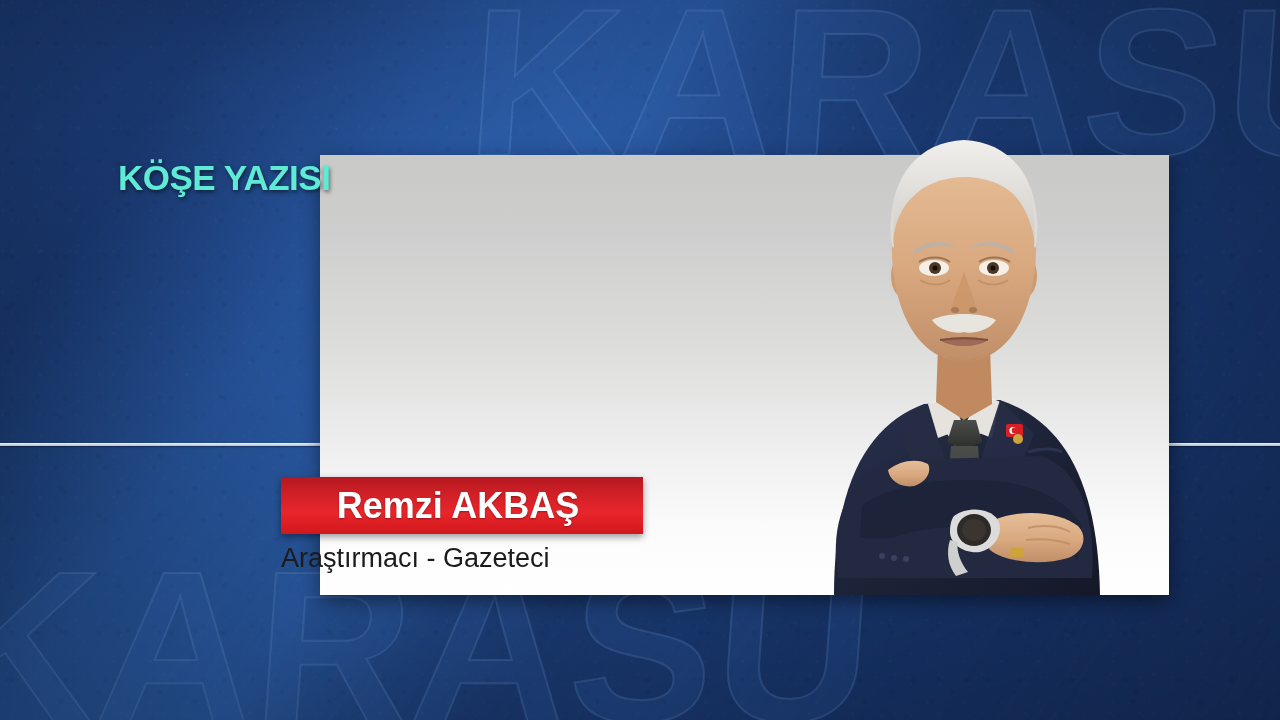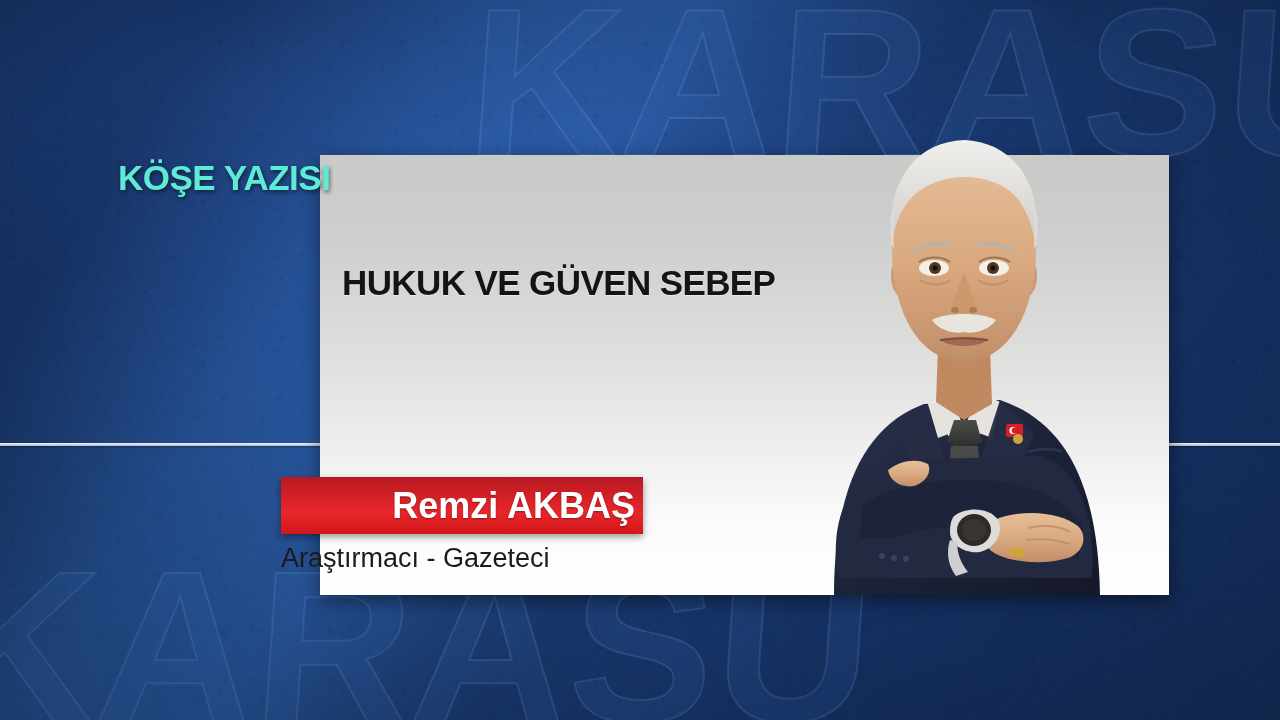--- a/index.html
+++ b/index.html
@@ -184,21 +184,21 @@
     position: absolute;
     left: 281px;
     top: 477px;
     width: 362px;
     height: 57px;
     background: linear-gradient(180deg, #b51821 0%, #cf1f26 28%, #e8262b 62%, #d2171c 100%);
     box-shadow: 0 3px 7px rgba(0,0,0,.40);
     z-index: 5;
     display: flex;
     align-items: center;
-    justify-content: flex-end;
+    justify-content: center;
     padding-right: 8px;
     box-sizing: border-box;
   }
   .namebar .name {
     font-size: 36px;
     font-weight: 700;
     color: #ffffff;
     letter-spacing: 0px;
     text-shadow: 0 1px 2px rgba(0,0,0,.35);
     white-space: nowrap;
@@ -231,21 +231,20 @@
   <div class="wm wm-bottom">KARASU</div>
 
   <div class="bg-vignette"></div>
 
   <div class="divider"></div>
 
   <div class="kicker">KÖŞE YAZISI</div>
 
   <div class="card">
     <div class="headline">
-      <span class="l1">HUKUK VE GÜVEN SEBEP</span>
     </div>
   </div>
 
   <div class="portrait">
     <svg viewBox="0 0 440 487" xmlns="http://www.w3.org/2000/svg">
       <defs>
         <linearGradient id="suitG" x1="0" y1="0" x2="1" y2="1">
           <stop offset="0%" stop-color="#2b3250"></stop>
           <stop offset="45%" stop-color="#1e2439"></stop>
           <stop offset="100%" stop-color="#141829"></stop>

